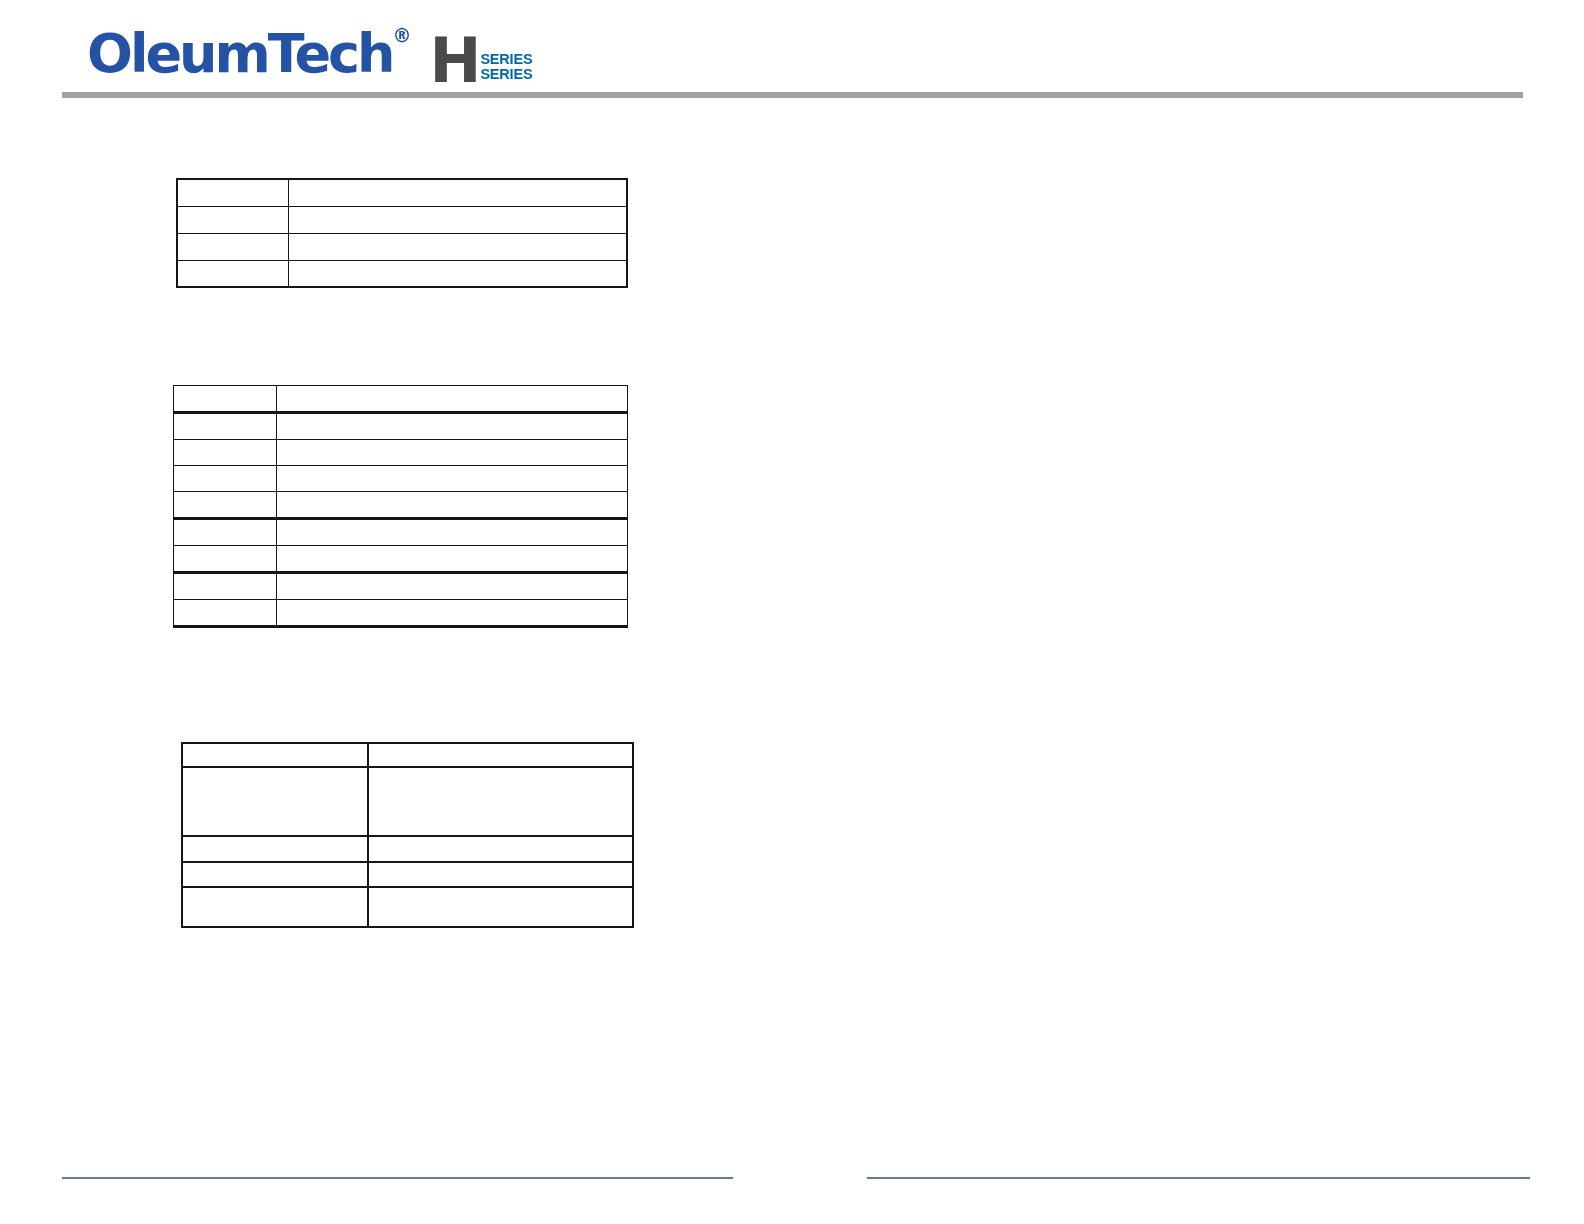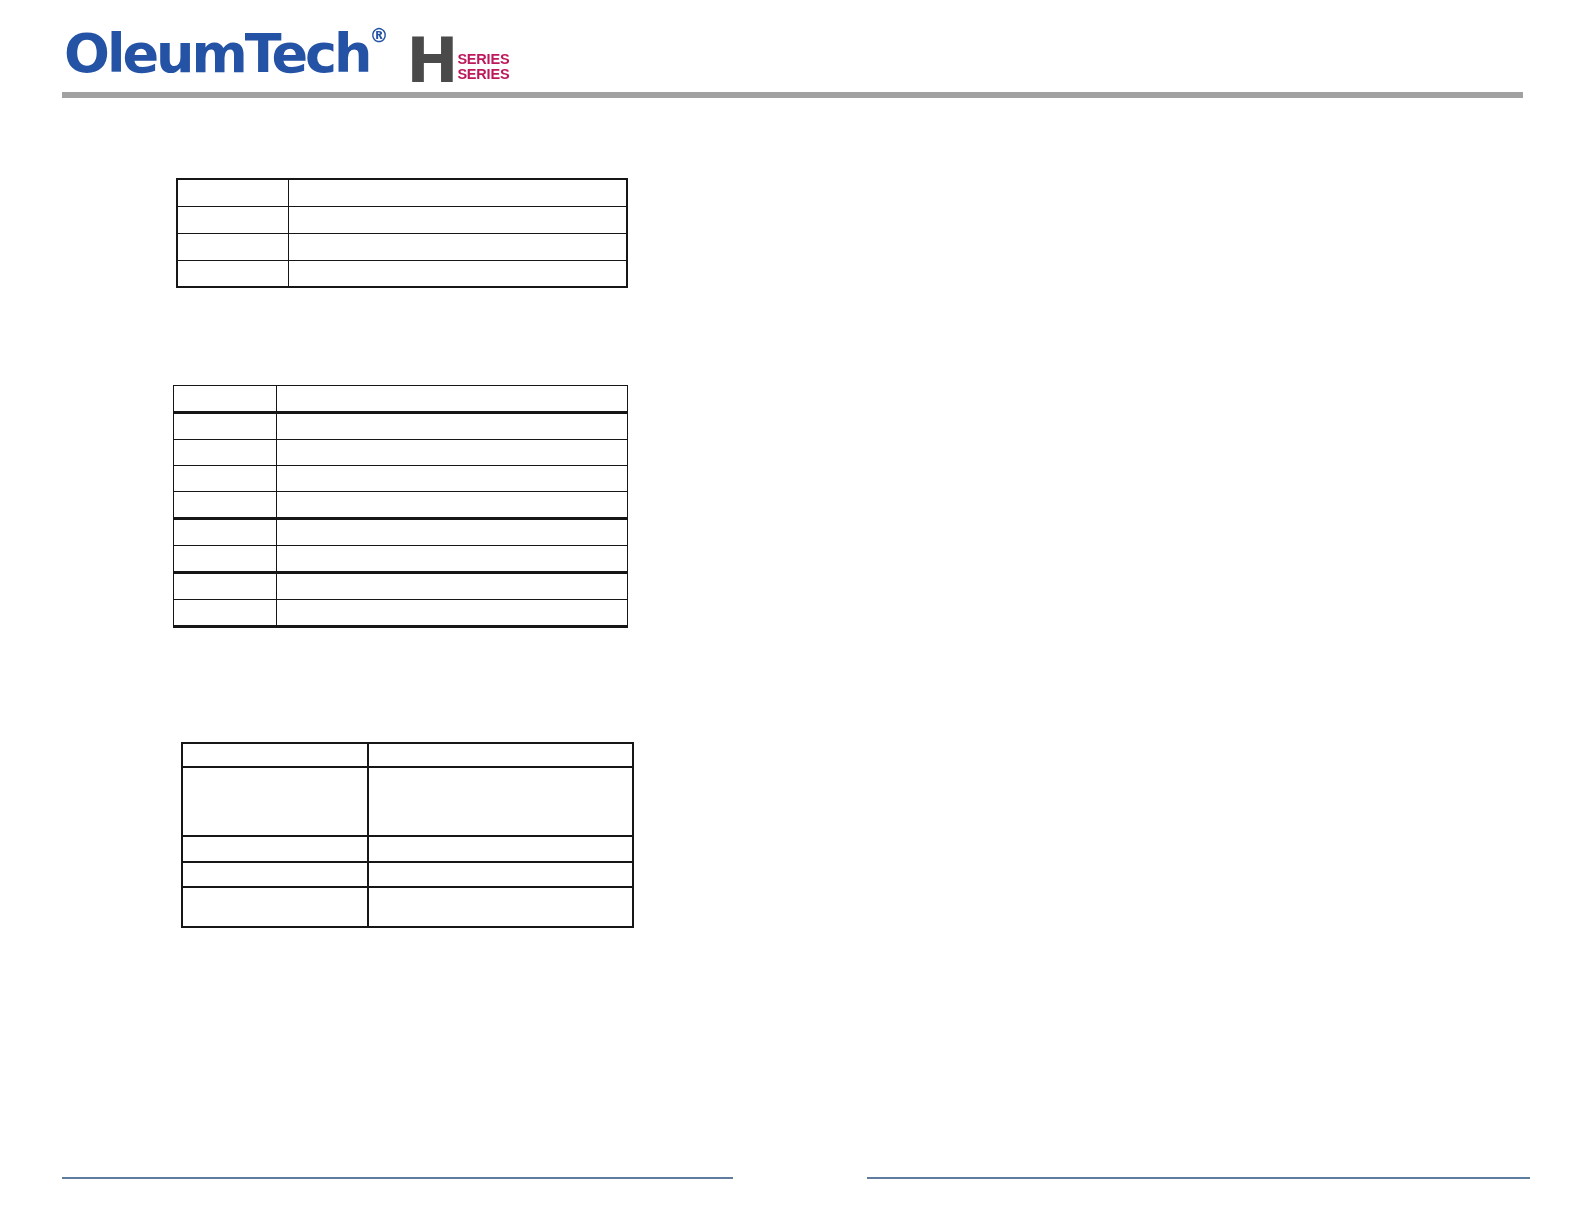--- a/index.html
+++ b/index.html
@@ -18,20 +18,21 @@
     display: flex; align-items: flex-start;
   }
   .wordmark {
     font-family: "DejaVu Sans", sans-serif;
     font-weight: bold;
     font-size: 54px;
     line-height: 1.0;
     letter-spacing: -3px;
     color: #2452a4;
     white-space: nowrap;
+    margin-left: 23px;
   }
   .reg-mark {
     font-family: "DejaVu Sans", sans-serif;
     font-weight: bold;
     font-size: 19px;
     color: #2452a4;
     vertical-align: 30px;
     letter-spacing: 0;
   }
   .h-block {
@@ -49,21 +50,21 @@
   .series-stack {
     display: flex; flex-direction: column;
     margin-left: 4px; margin-bottom: 1px;
   }
   .series-line {
     font-family: "Liberation Sans", sans-serif;
     font-weight: bold;
     font-size: 14.5px;
     line-height: 1.08;
     letter-spacing: -0.2px;
-    color: #be185d;
+    color: #0369a1;
     white-space: nowrap;
   }
   .header-rule {
     left: 62px; top: 92px;
     width: 1461px; height: 6px;
     background: #a1a1a1;
   }
 
   
   table.spec {

